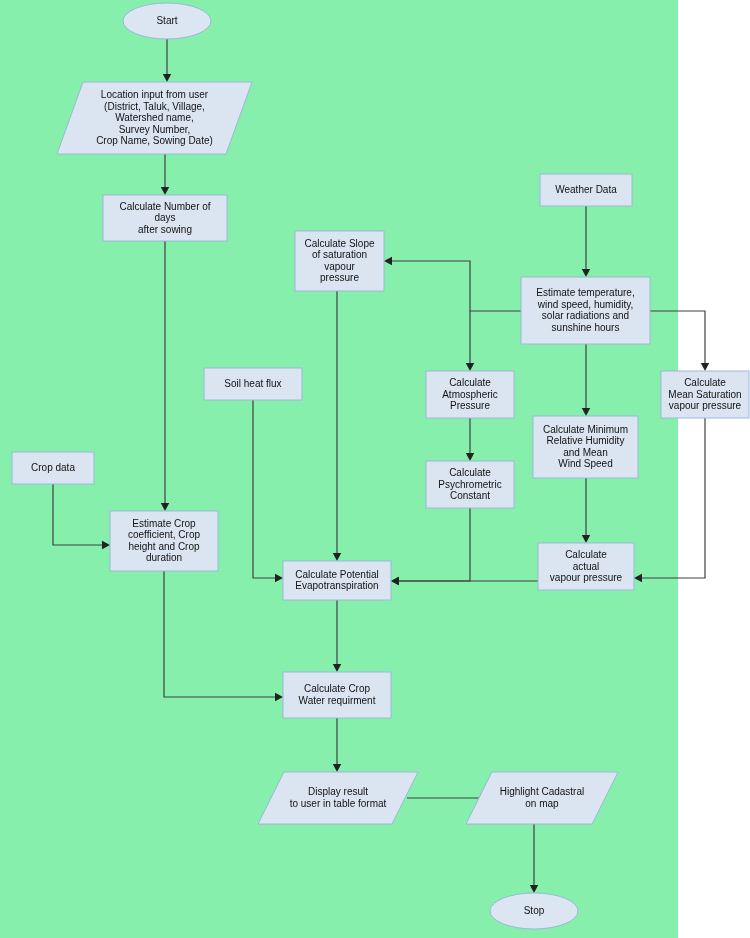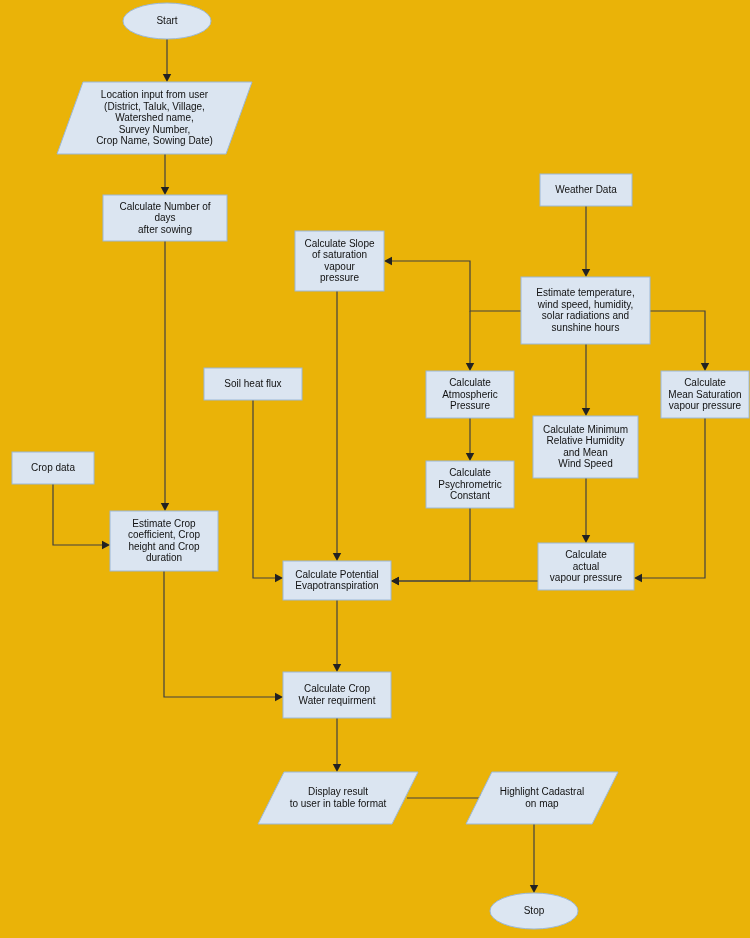--- a/index.html
+++ b/index.html
@@ -8,23 +8,23 @@
     background: #ffffff;
   }
   body {
     width: 750px;
     height: 938px;
     font-family: "Liberation Sans", sans-serif;
     overflow: hidden;
   }
   #flowchart-root {
     position: relative;
-    width: 750px;
+    width: 678px;
     height: 938px;
-    background: #eab308;
+    background: #86efac;
   }
   svg.fc {
     position: absolute;
     top: 0;
     left: 0;
     width: 750px;
     height: 938px;
   }
   .node-shape {
     fill: #dbe5f1;

